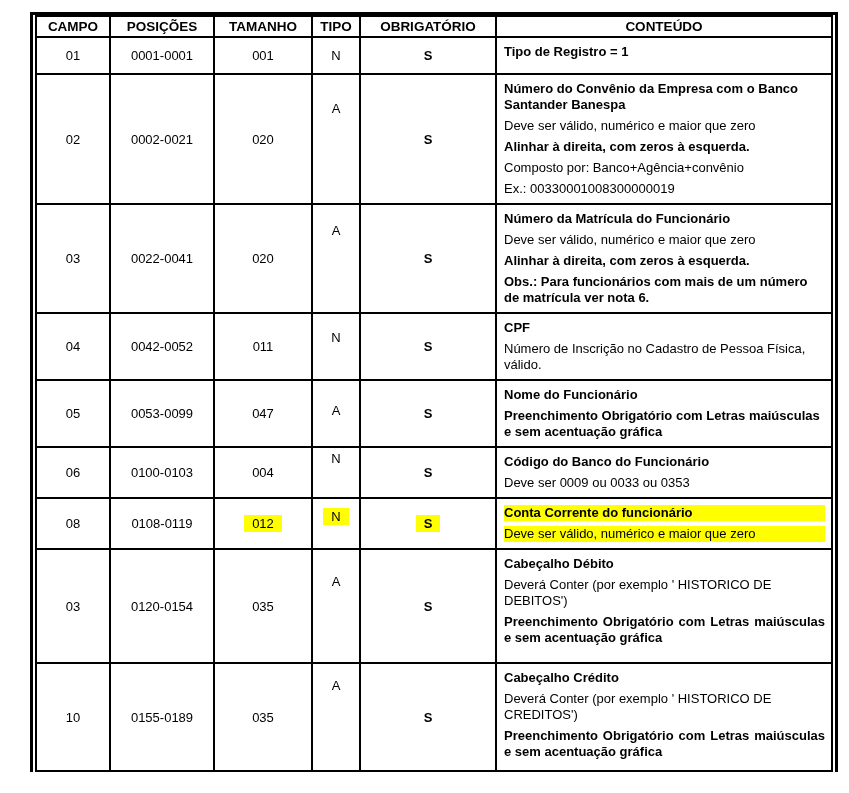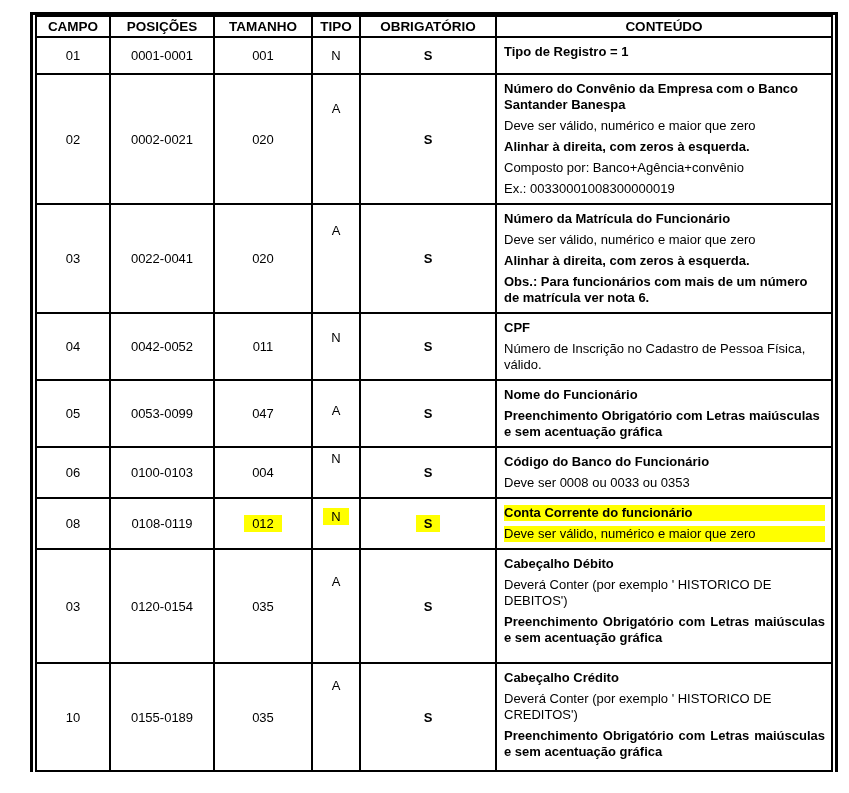--- a/index.html
+++ b/index.html
@@ -120,21 +120,21 @@
       </tr>
 
       <tr style="height:50px;">
         <td>06</td>
         <td>0100-0103</td>
         <td>004</td>
         <td class="tipo-top" style="padding-top:3px;">N</td>
         <td class="obr">S</td>
         <td class="content">
           <p class="b">Código do Banco do Funcionário</p>
-          <p>Deve ser  0008 ou 0033 ou 0353</p>
+          <p>Deve ser  0009 ou 0033 ou 0353</p>
         </td>
       </tr>
 
 
       <tr style="height:46px;">
         <td>08</td>
         <td>0108-0119</td>
         <td><span class="hl">012</span></td>
         <td class="tipo-top"><span class="hl">N</span></td>
         <td class="obr"><span class="hl">S</span></td>

